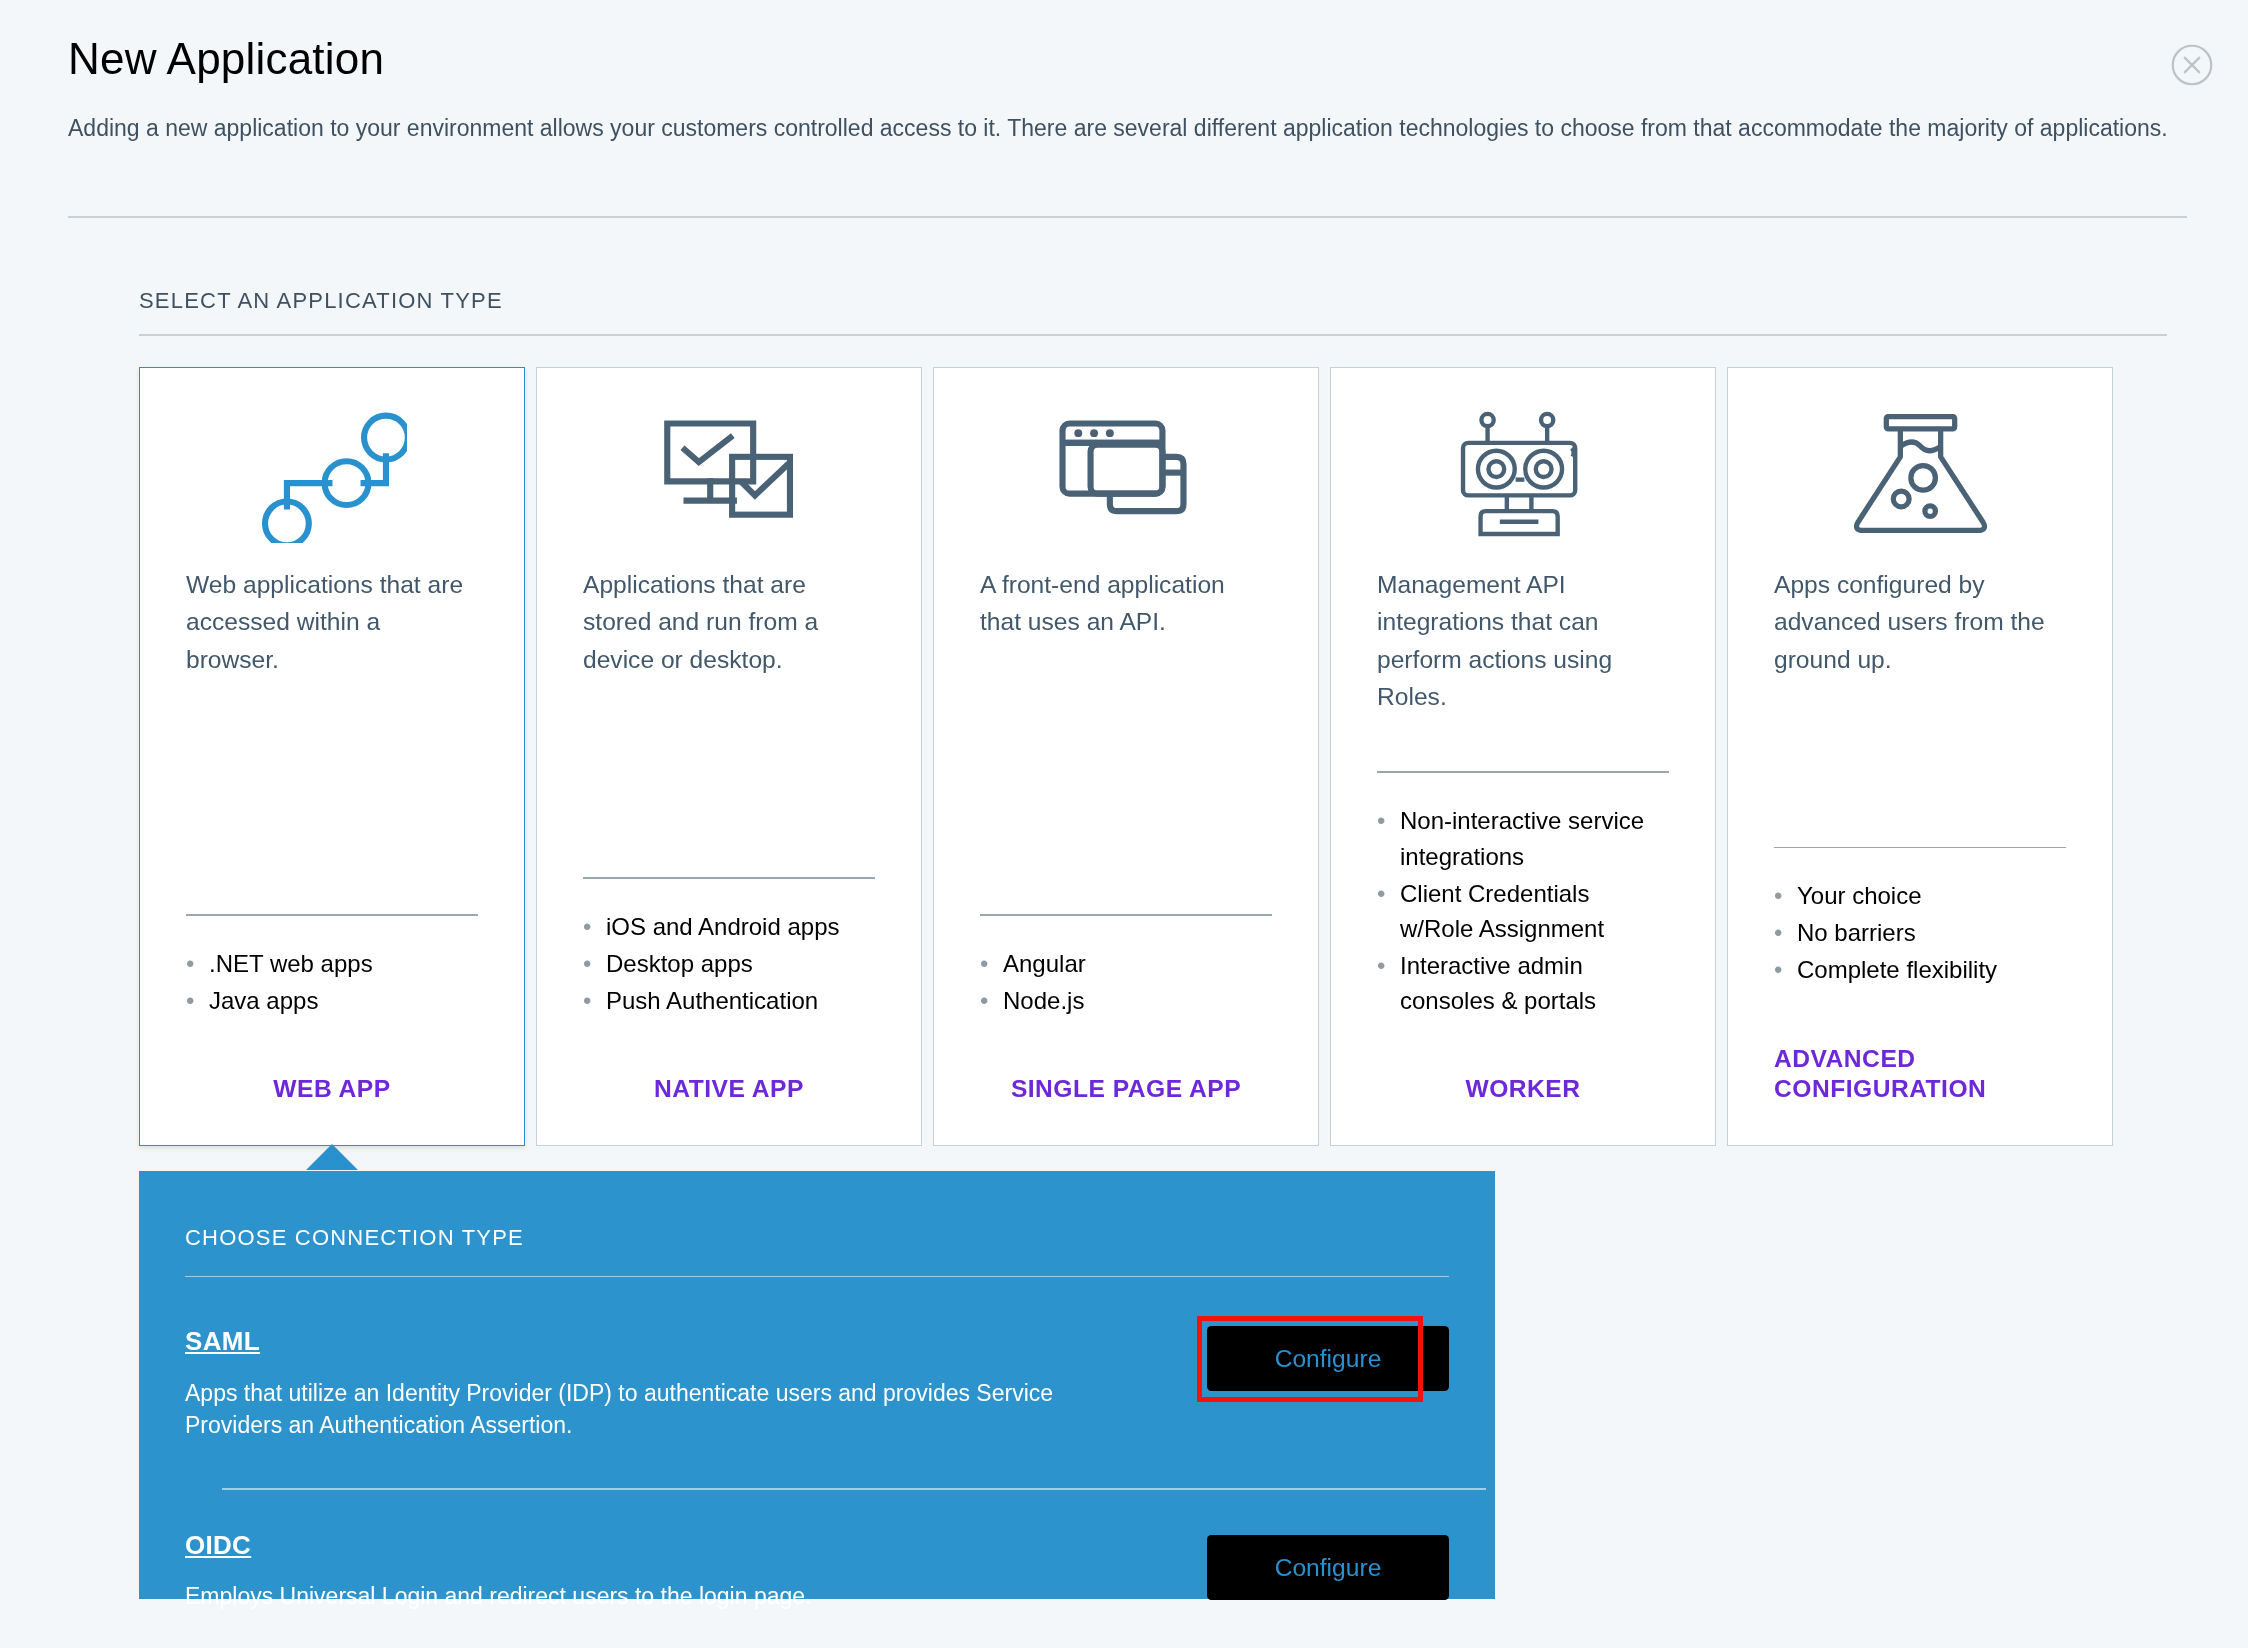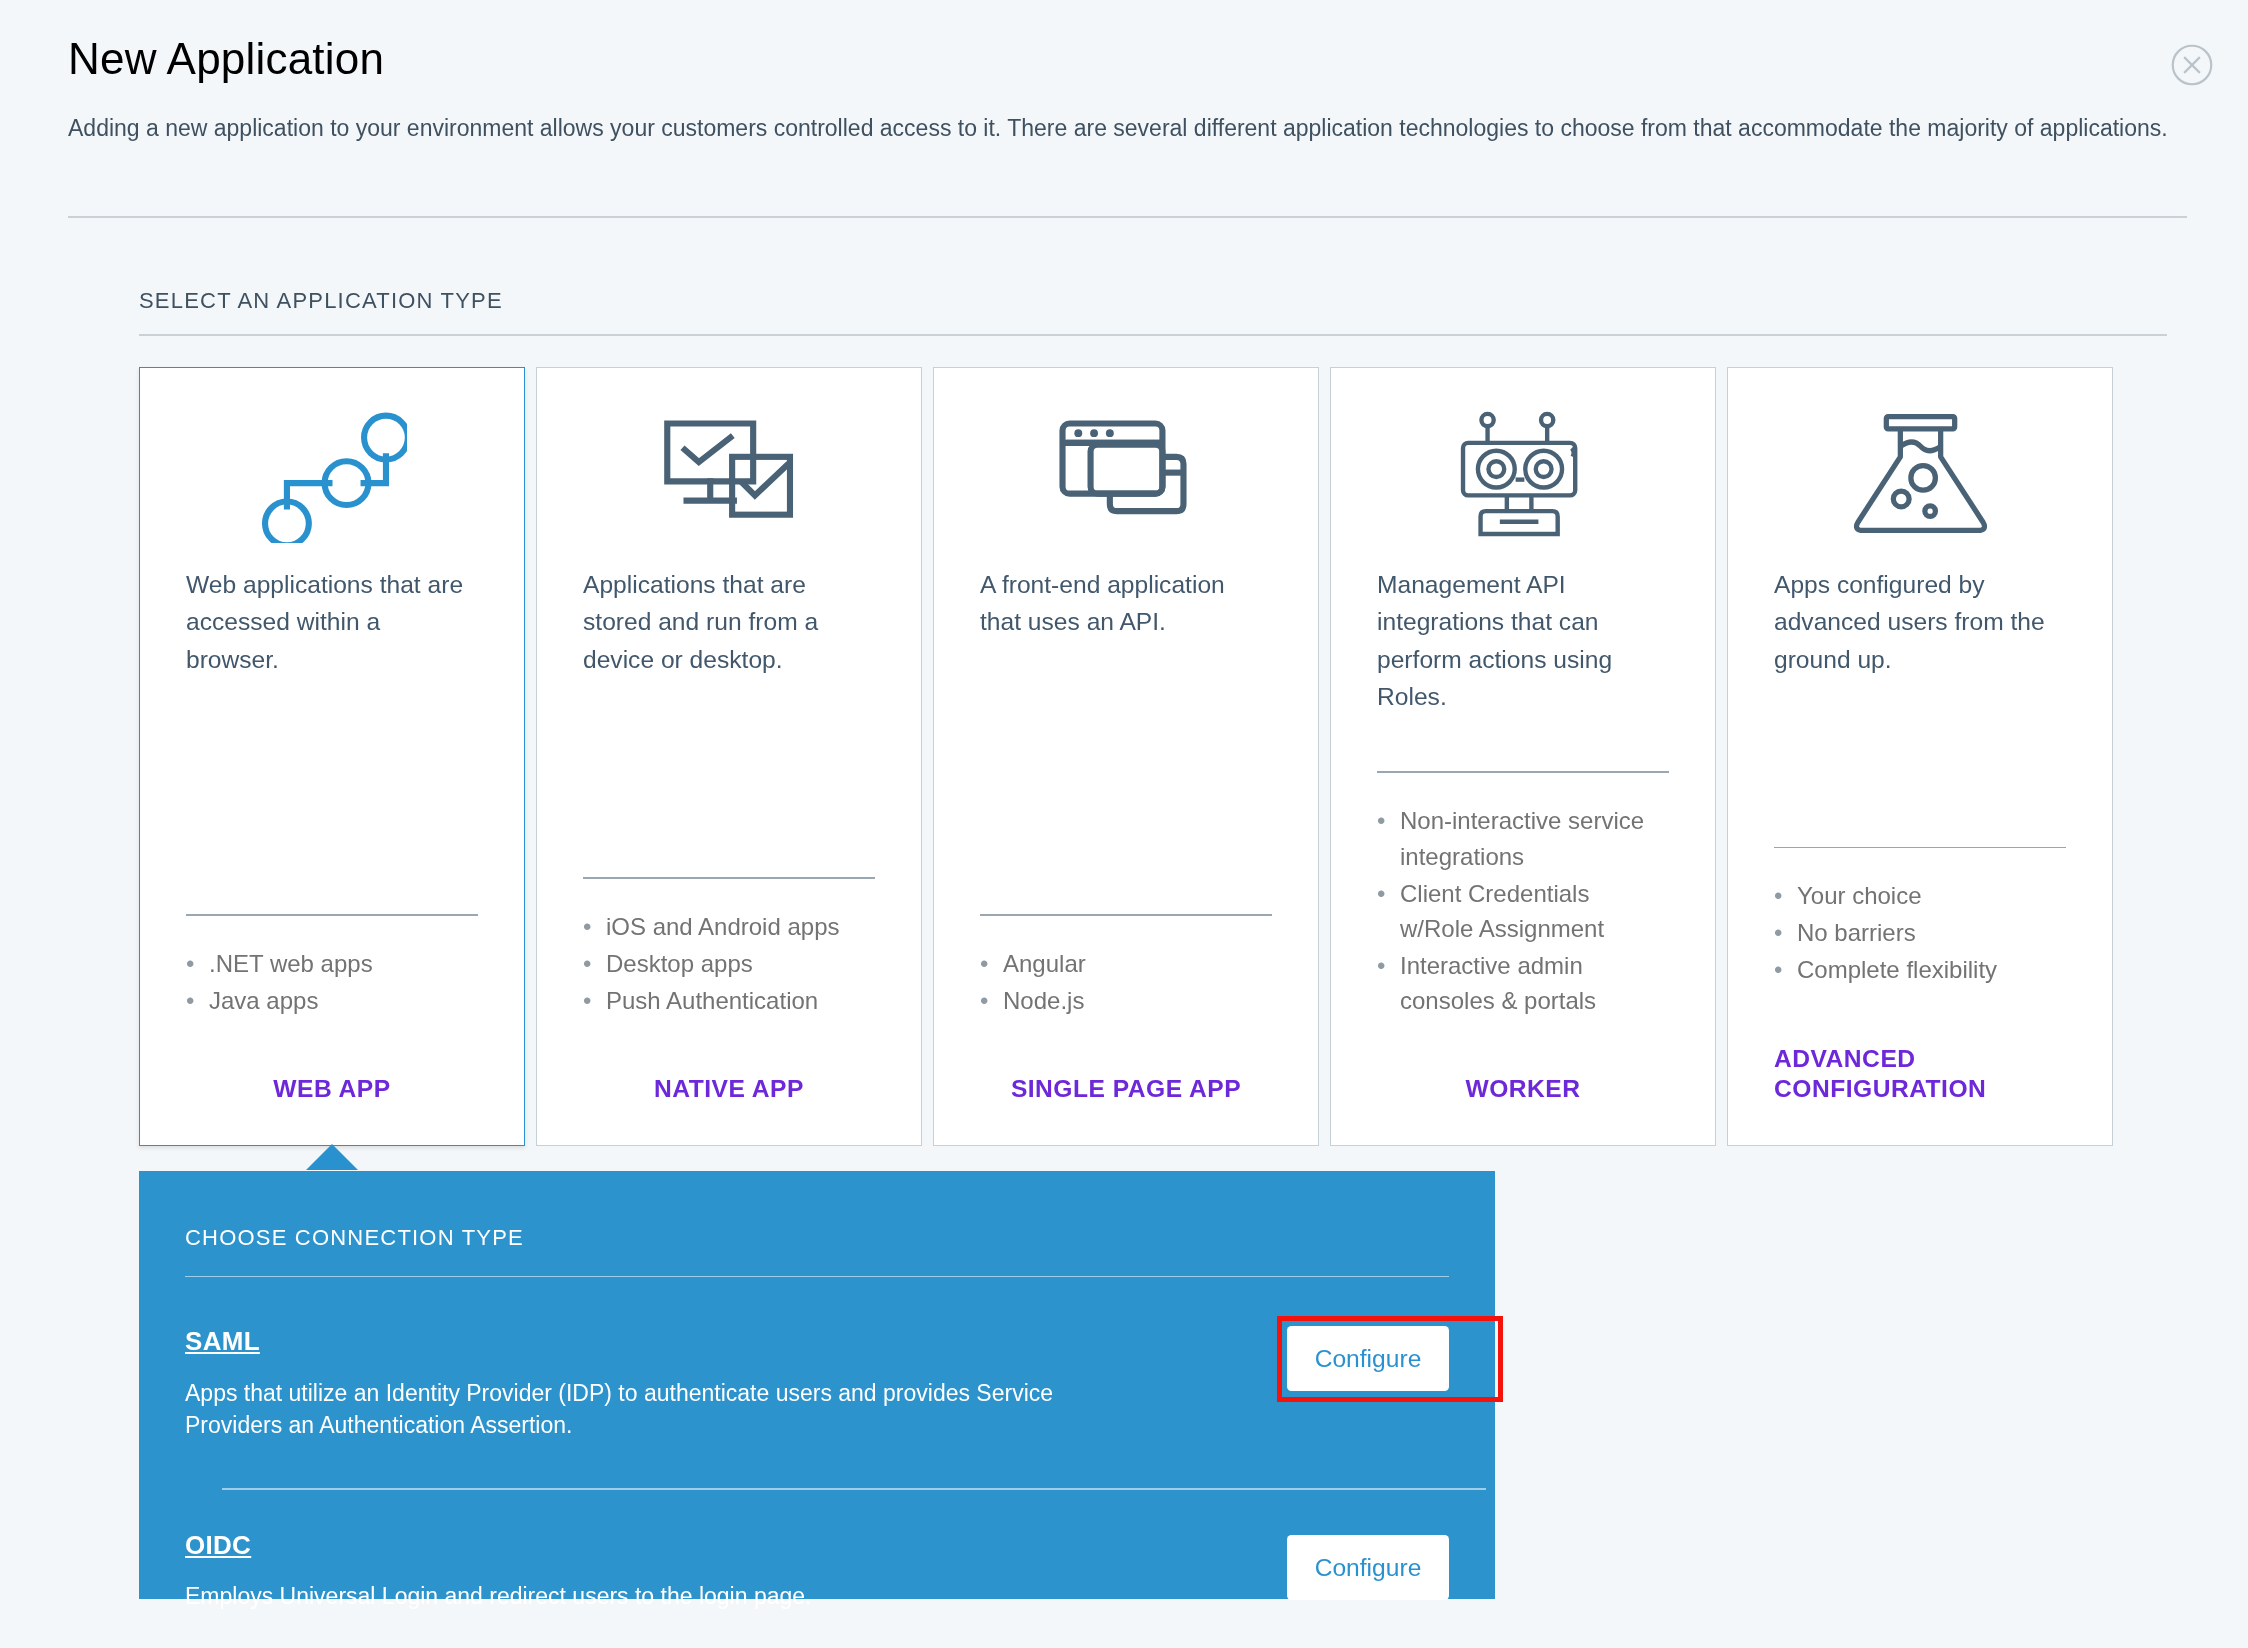--- a/index.html
+++ b/index.html
@@ -133,21 +133,21 @@
   .card-rule {
     margin: 0 46px 0 46px;
     height: 1.8px;
     background: #9aa7b0;
   }
   .card-bullets {
     padding: 0 46px;
     margin-top: 30px;
     font-size: 24px;
     line-height: 1.47;
-    color: #737373;
+    color: #000000;
     list-style: none;
   }
   .card-bullets li {
     position: relative;
     padding-left: 23px;
     margin-bottom: 1.8px;
   }
   .card-bullets li::before {
     content: "\2022";
     position: absolute;
@@ -220,23 +220,23 @@
   }
   .conn-desc {
     margin-top: 19.3px;
     font-size: 23px;
     line-height: 1.42;
     color: #ffffff;
     max-width: 970px;
   }
   .conn-btn-wrap { position: relative; flex: 0 0 auto; }
   .configure-btn {
-    width: 162px;
+    width: 242px;
     height: 65px;
-    background: #ffffff;
+    background: #000000;
     border: none;
     border-radius: 4.4px;
     color: #2a91cf;
     font-size: 24.6px;
     font-family: "Liberation Sans", sans-serif;
     cursor: pointer;
     display: flex;
     align-items: center;
     justify-content: center;
   }

